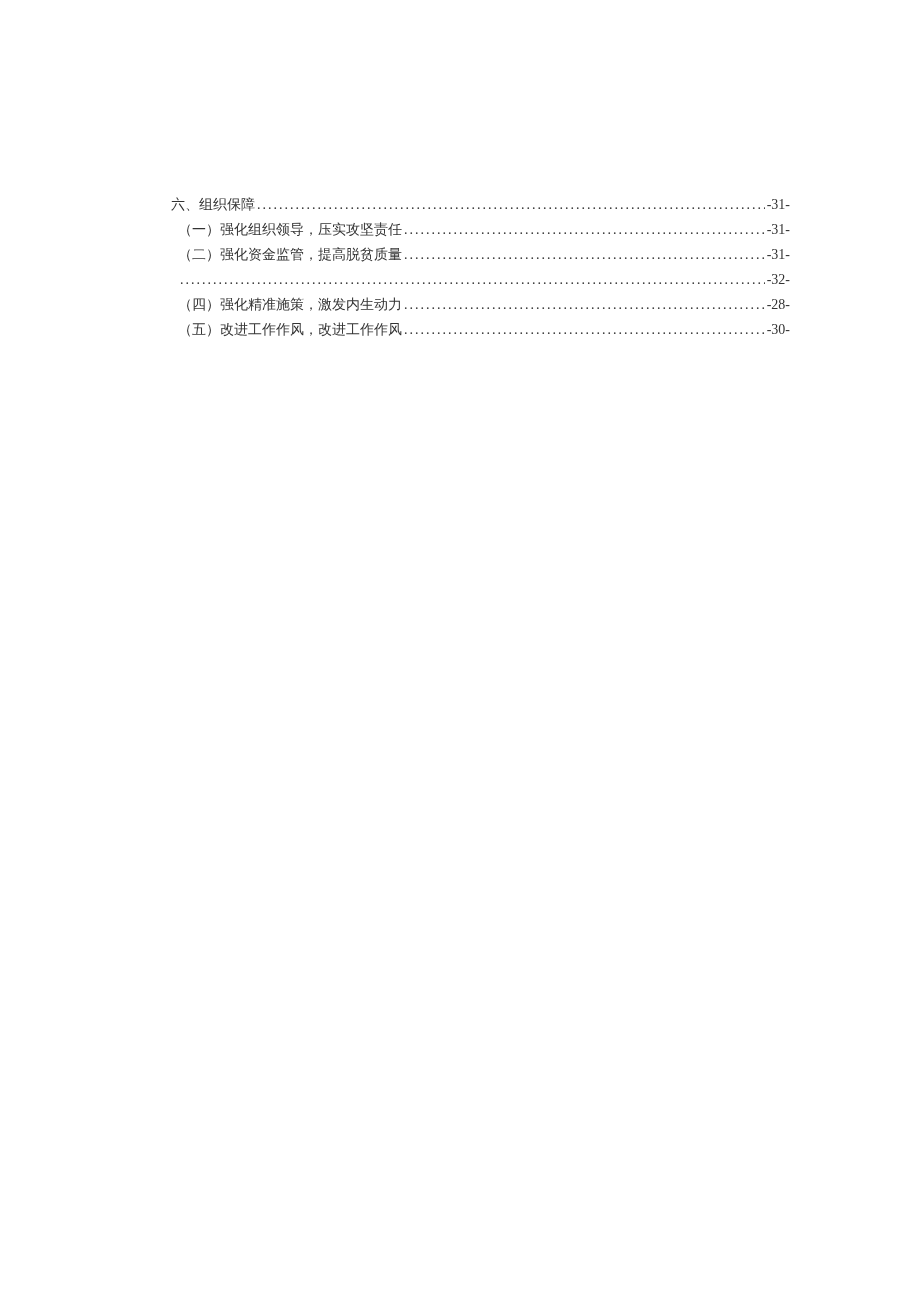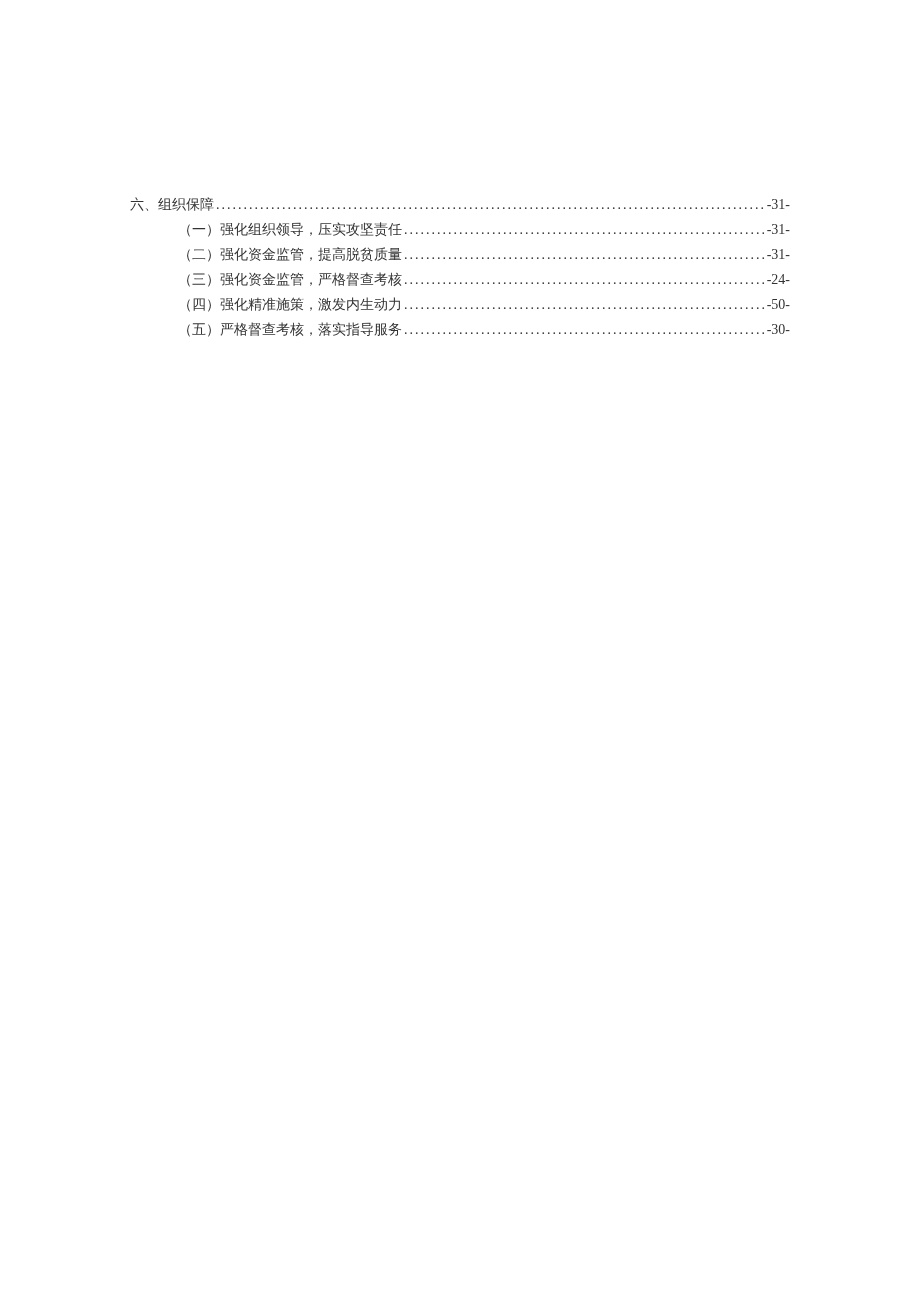--- a/index.html
+++ b/index.html
@@ -19,20 +19,21 @@
     .toc-line {
       display: flex;
       align-items: baseline;
       font-size: 14px;
       line-height: 25px;
       color: #333333;
       white-space: nowrap;
     }
     .toc-line.level-1 {
       padding-left: 0;
+      margin-left: 41px;
     }
     .toc-line.level-2 {
       padding-left: 48px;
       text-align: right;
     }
     .toc-label {
       flex-shrink: 0;
     }
     .toc-dots {
       flex: 1;
@@ -61,27 +62,26 @@
     <span class="toc-label">（一）强化组织领导，压实攻坚责任 </span>
     <span class="toc-dots"></span>
     <span class="toc-page">-31-</span>
   </div>
   <div class="toc-line level-2">
     <span class="toc-label">（二）强化资金监管，提高脱贫质量 </span>
     <span class="toc-dots"></span>
     <span class="toc-page">-31-</span>
   </div>
   <div class="toc-line level-2">
-    <span class="toc-label">（三）强化资金监管，严格督查考核</span>
     <span class="toc-dots"></span>
-    <span class="toc-page">-24-</span>
+    <span class="toc-page">-32-</span>
   </div>
   <div class="toc-line level-2">
     <span class="toc-label">（四）强化精准施策，激发内生动力 </span>
     <span class="toc-dots"></span>
-    <span class="toc-page">-50-</span>
+    <span class="toc-page">-28-</span>
   </div>
   <div class="toc-line level-2">
-    <span class="toc-label">（五）严格督查考核，落实指导服务 </span>
+    <span class="toc-label">（五）改进工作作风，改进工作作风 </span>
     <span class="toc-dots"></span>
     <span class="toc-page">-30-</span>
   </div>
 </div>
 
 </body></html>

